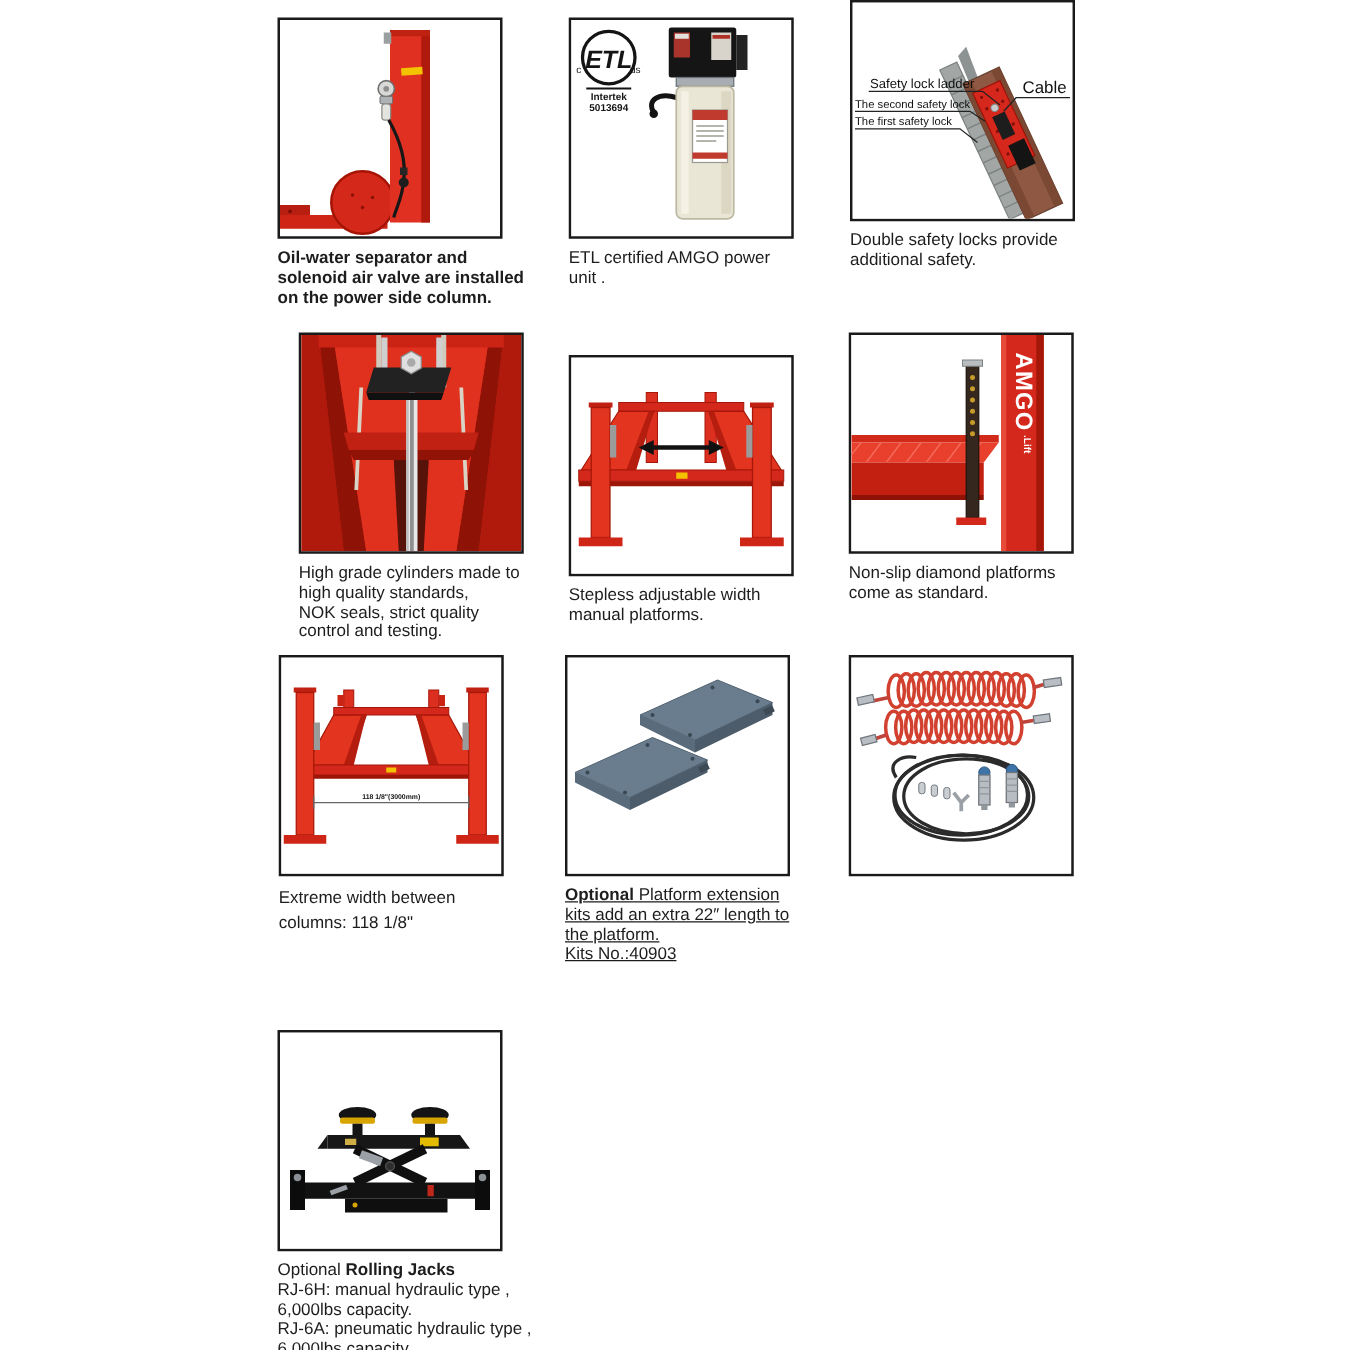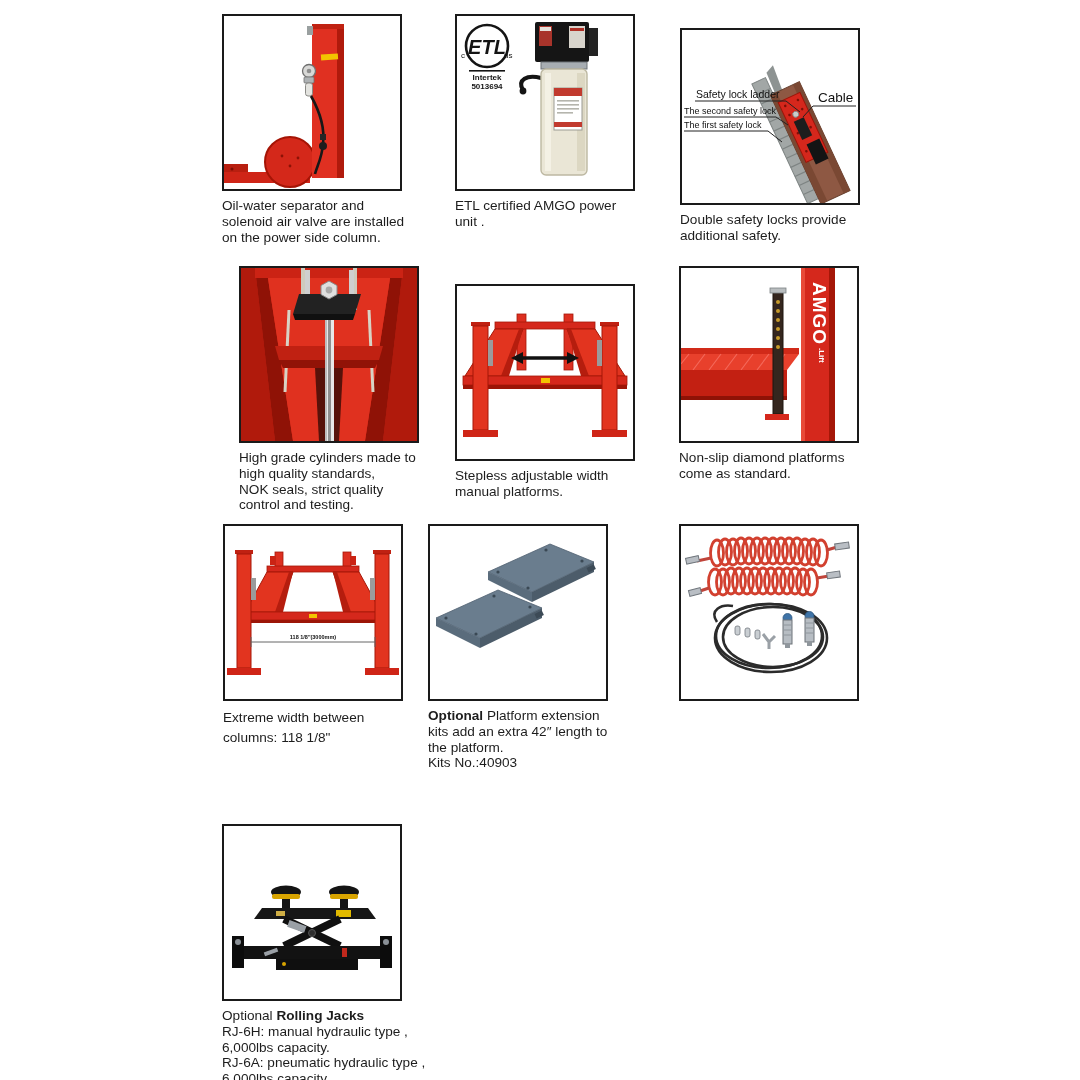--- a/index.html
+++ b/index.html
@@ -12,21 +12,21 @@
   .caption .line{display:block;}
   .caption b{font-weight:bold;}
   .caption.loose{line-height:1.5;}
   .svgtxt{font-family:"Liberation Sans", sans-serif;}
 </style>
 </head>
 <body>
 
 <div class="stage">
 
-  <figure class="card" style="left:222px;top:14px;">
+  <figure class="card" style="left:222px;top:14px;font-weight:bold;">
     <div class="imgbox">
       <svg width="176" height="173" viewBox="0 0 176 173">
         <rect width="176" height="173" fill="#ffffff"></rect>
         <rect x="0" y="148" width="24" height="9" fill="#b81f10"></rect>
         <circle cx="8" cy="153" r="1.5" fill="#7e0e04"></circle>
         <rect x="0" y="156" width="86" height="11" fill="#cf2517"></rect>
         <circle cx="66" cy="146" r="25" fill="#d4281a"></circle>
         <circle cx="66" cy="146" r="25" fill="none" stroke="#a51405" stroke-width="2"></circle>
         <circle cx="58" cy="140" r="1.4" fill="#8c1206"></circle>
         <circle cx="66" cy="150" r="1.4" fill="#8c1206"></circle>
@@ -87,21 +87,21 @@
           <rect x="97" y="106" width="28" height="5" fill="#c13a2e"></rect>
         </g>
       </svg>
     </div>
     <figcaption class="caption">
       <span class="line">ETL certified AMGO power</span>
       <span class="line">unit .</span>
     </figcaption>
   </figure>
 
-  <figure class="card" style="left:680px;top:28px;">
+  <figure class="card" style="left:680px;top:0;">
     <div class="imgbox">
       <svg width="176" height="173" viewBox="0 0 176 173">
         <rect width="176" height="173" fill="#ffffff"></rect>
         <g transform="rotate(-25 130 112)">
           <rect x="100" y="34" width="15" height="132" fill="#a2a7a6" stroke="#7e8483" stroke-width="1"></rect>
           <path d="M100 46 h15 M100 56 h15 M100 66 h15 M100 76 h15 M100 86 h15 M100 96 h15 M100 106 h15 M100 116 h15 M100 126 h15 M100 136 h15 M100 146 h15 M100 156 h15" stroke="#7e8483" stroke-width="1.2"></path>
           <polygon points="118,30 127,26 123,78 116,78" fill="#8d9392"></polygon>
           <rect x="112" y="52" width="32" height="120" fill="#8e5843" stroke="#66402f" stroke-width="1"></rect>
           <rect x="112" y="52" width="7" height="120" fill="#7a4833"></rect>
           <rect x="137" y="52" width="7" height="120" fill="#7a4833"></rect>
@@ -264,21 +264,21 @@
         <line x1="150" y1="111" x2="150" y2="121" stroke="#666" stroke-width="1"></line>
         <text class="svgtxt" x="88" y="113" font-size="5.5" font-weight="bold" text-anchor="middle" fill="#111">118 1/8"(3000mm)</text>
       </svg>
     </div>
     <figcaption class="caption loose">
       <span class="line">Extreme width between</span>
       <span class="line">columns: 118 1/8"</span>
     </figcaption>
   </figure>
 
-  <figure class="card" style="left:428px;top:524px;">
+  <figure class="card" style="left:452px;top:524px;text-decoration:underline;">
     <div class="imgbox">
       <svg width="176" height="173" viewBox="0 0 176 173">
         <rect width="176" height="173" fill="#ffffff"></rect>
         <g transform="translate(58,16)">
           <polygon points="0,30 62,2 106,20 44,50" fill="#6a7d8e" stroke="#4f6070" stroke-width="0.8"></polygon>
           <polygon points="106,20 106,30 44,60 44,50" fill="#4c5c6a"></polygon>
           <polygon points="0,30 44,50 44,60 0,38" fill="#5a6c7c"></polygon>
           <rect x="99" y="24" width="8" height="5" fill="#3c4a56" transform="rotate(-25 103 26)"></rect>
           <circle cx="58" cy="8" r="1.6" fill="#3a4854"></circle>
             <circle cx="94" cy="19" r="1.6" fill="#3a4854"></circle>
@@ -292,21 +292,21 @@
           <rect x="99" y="24" width="8" height="5" fill="#3c4a56" transform="rotate(-25 103 26)"></rect>
           <circle cx="58" cy="8" r="1.6" fill="#3a4854"></circle>
             <circle cx="94" cy="19" r="1.6" fill="#3a4854"></circle>
           <circle cx="10" cy="30" r="1.6" fill="#3a4854"></circle>
             <circle cx="40" cy="46" r="1.6" fill="#3a4854"></circle>
         </g>
       </svg>
     </div>
     <figcaption class="caption">
       <span class="line"><b>Optional</b><span> Platform extension</span></span>
-      <span class="line">kits add an extra 42″ length to</span>
+      <span class="line">kits add an extra 22″ length to</span>
       <span class="line">the platform.</span>
       <span class="line">Kits No.:40903</span>
     </figcaption>
   </figure>
 
   <figure class="card" style="left:679px;top:524px;">
     <div class="imgbox">
       <svg width="176" height="173" viewBox="0 0 176 173">
         <rect width="176" height="173" fill="#ffffff"></rect>
         <g stroke="#d2402f" stroke-width="2.8" fill="none">

